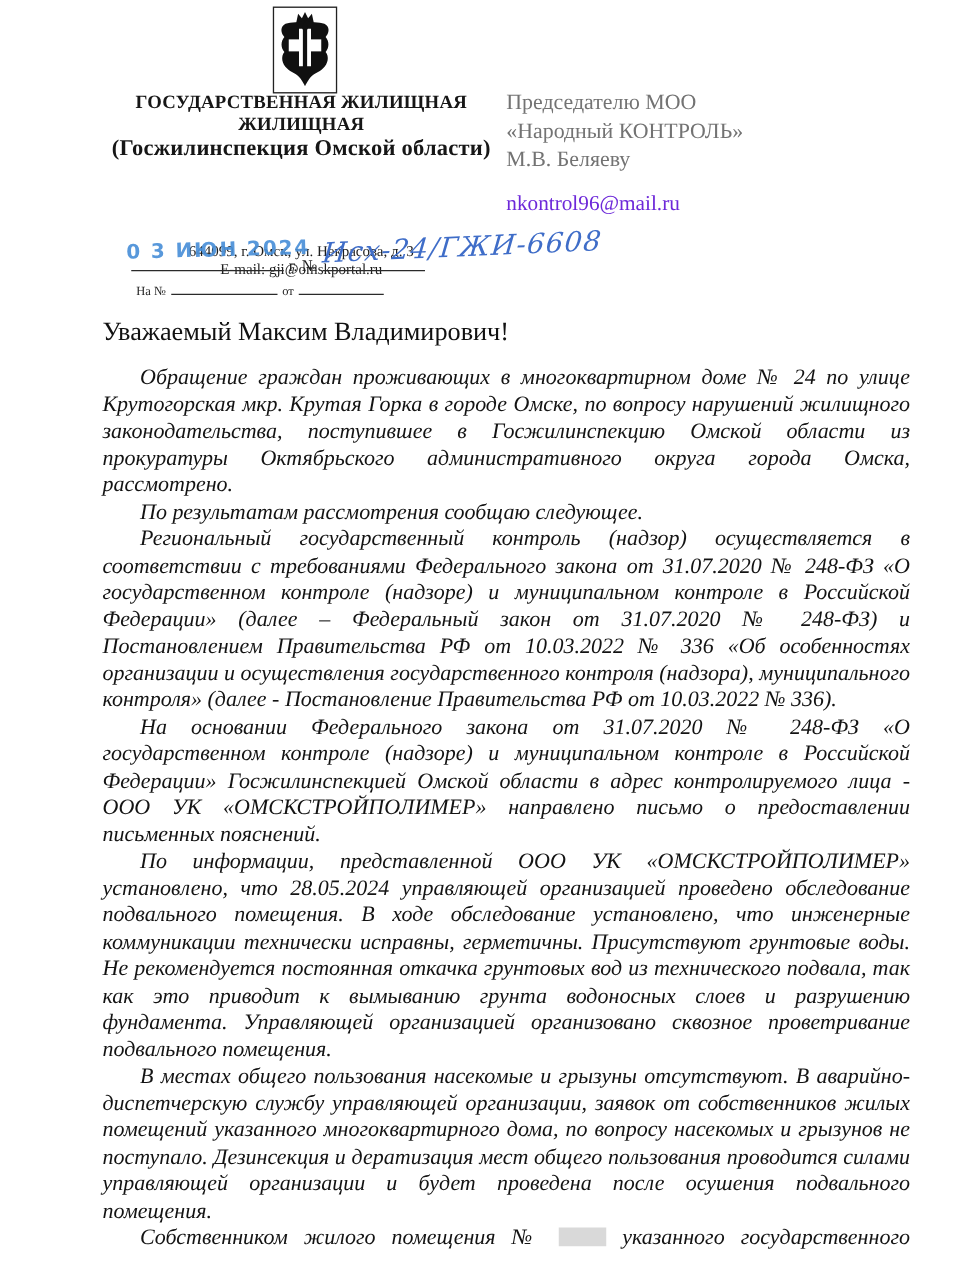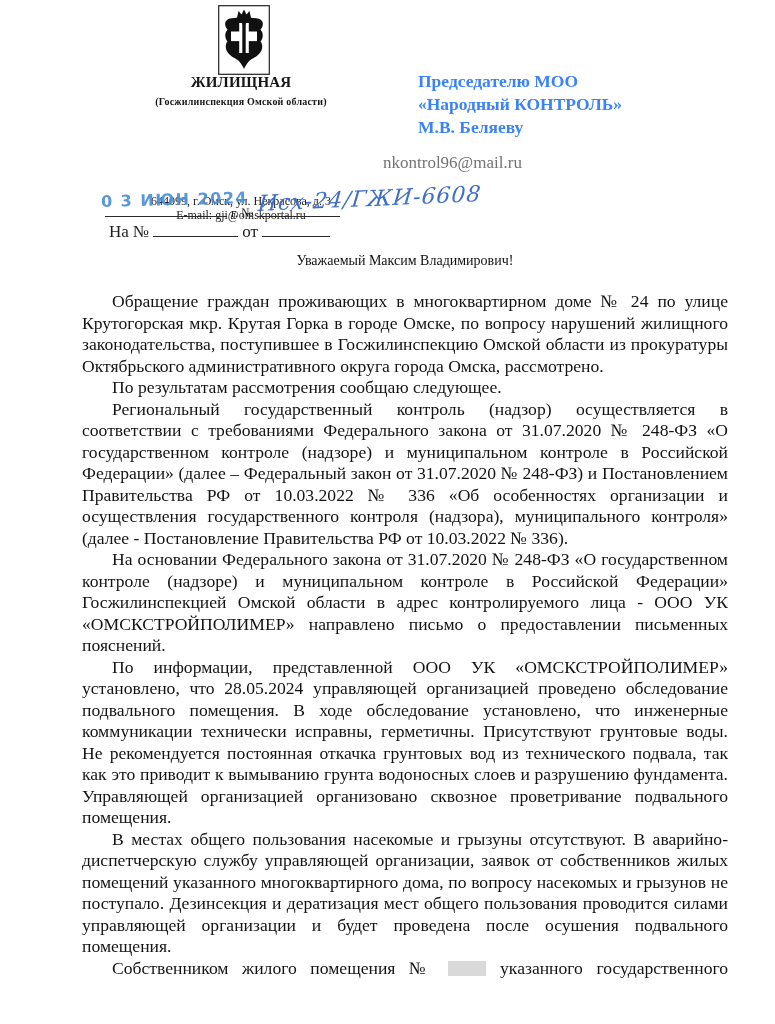--- a/index.html
+++ b/index.html
@@ -12,67 +12,67 @@
     color:#161616;
   }
   
   .emblem{position:absolute;left:218px;top:5px;width:52px;height:70px;}
   
   .org-block{
     position:absolute;left:85px;top:74px;width:312px;
     text-align:center;font-weight:bold;
     font-size:15px;line-height:17.5px;letter-spacing:.2px;
   }
-  .org-block .org-line-4{font-size:10px;padding-top:1px;}
+  .org-block .org-line-4{font-size:18px;padding-top:1px;}
   .address-block{
     position:absolute;left:85px;top:150px;width:312px;
     text-align:center;font-size:12px;line-height:14px;color:#1d1d1d;margin-top:44px;
   }
   
   .recipient-block{
-    position:absolute;left:418px;top:70px;width:330px;
-    font-size:17.5px;line-height:23px;color:#3b82f6;font-weight:bold;
+    position:absolute;left:405px;top:70px;width:330px;
+    font-size:17.5px;line-height:23px;color:#737373;
   }
   .recipient-email{
-    position:absolute;left:383px;top:153px;width:330px;
-    font-size:17px;color:#737373;
+    position:absolute;left:405px;top:153px;width:330px;
+    font-size:17px;color:#6d28d9;
   }
   
   .date-stamp{
     position:absolute;left:101px;top:190px;
     font-family:"DejaVu Sans","Liberation Sans",sans-serif;
     font-size:16px;font-weight:bold;letter-spacing:1.5px;
     color:#4a90d8;opacity:.92;
     transform:rotate(-1.5deg);white-space:nowrap;z-index:2;
   }
   .ref-line-1{position:absolute;left:105px;top:203px;font-size:13px;white-space:nowrap;}
-  .ref-line-2{position:absolute;left:105px;top:222px;font-size:17px;white-space:nowrap;font-family:Liberation Serif, serif;}
+  .ref-line-2{position:absolute;left:105px;top:222px;font-size:10px;white-space:nowrap;font-family:Liberation Serif, serif;}
   .uline{display:inline-block;border-bottom:1.3px solid #2a2a2a;height:13px;vertical-align:baseline;}
   .u1{width:122px;}
   .u2{width:82px;}
   .u3{width:85px;}
   .u4{width:68px;}
   .ref-label{padding:0 4px;color:#1d1d1d;}
   .handwritten-ref{
     position:absolute;left:258px;top:186px;
     font-family:"DejaVu Serif","Liberation Serif",serif;
     font-style:italic;font-size:22px;letter-spacing:1px;
     color:#3f6dc8;transform:rotate(-2.5deg) skewX(-8deg);
     white-space:nowrap;z-index:3;
   }
   
   .salutation{
     position:absolute;left:82px;top:253px;width:646px;
-    text-align:center;font-size:14px;color:#111;
+    text-align:left;font-size:21px;color:#111;
   }
   .letter-body{
     position:absolute;left:82px;top:291px;width:646px;
     font-size:17.6px;line-height:21.5px;text-align:justify;color:#131313;
   }
-  .para{margin:0;text-indent:30px;}
+  .para{margin:0;text-indent:30px;font-style:italic;}
   .para-last{text-align-last:justify;}
   .redaction{
     display:inline-block;width:38px;height:15px;
     background:#d9d9d9;vertical-align:-2px;
   }
 </style>
 </head>
 <body>
 
 <div class="page">
@@ -96,20 +96,21 @@
                C 39.5 12, 33 14, 26 11 Z" fill="#101010"></path>
       <rect x="21.2" y="18" width="9.6" height="30" fill="#ffffff"></rect>
       <rect x="13" y="26.5" width="26" height="9.6" fill="#ffffff"></rect>
       <path d="M26 12 L28.6 17 L26 22 L23.4 17 Z" fill="#101010"></path>
       <rect x="24.3" y="16" width="3.4" height="36" fill="#101010"></rect>
       <rect x="21.5" y="50" width="9" height="3.4" fill="#101010"></rect>
     </svg>
   </div>
 
   <div class="org-block">
+    <div class="org-line">ГОСУДАРСТВЕННАЯ ЖИЛИЩНАЯ</div>
     <div class="org-line">ЖИЛИЩНАЯ</div>
     <div class="org-line org-line-4">(Госжилинспекция Омской области)</div>
   </div>
 
   <div class="address-block">
     <div>644099, г. Омск, ул. Некрасова, д. 3</div>
     <div>E-mail: gji@omskportal.ru</div>
   </div>
 
   <div class="recipient-block">

